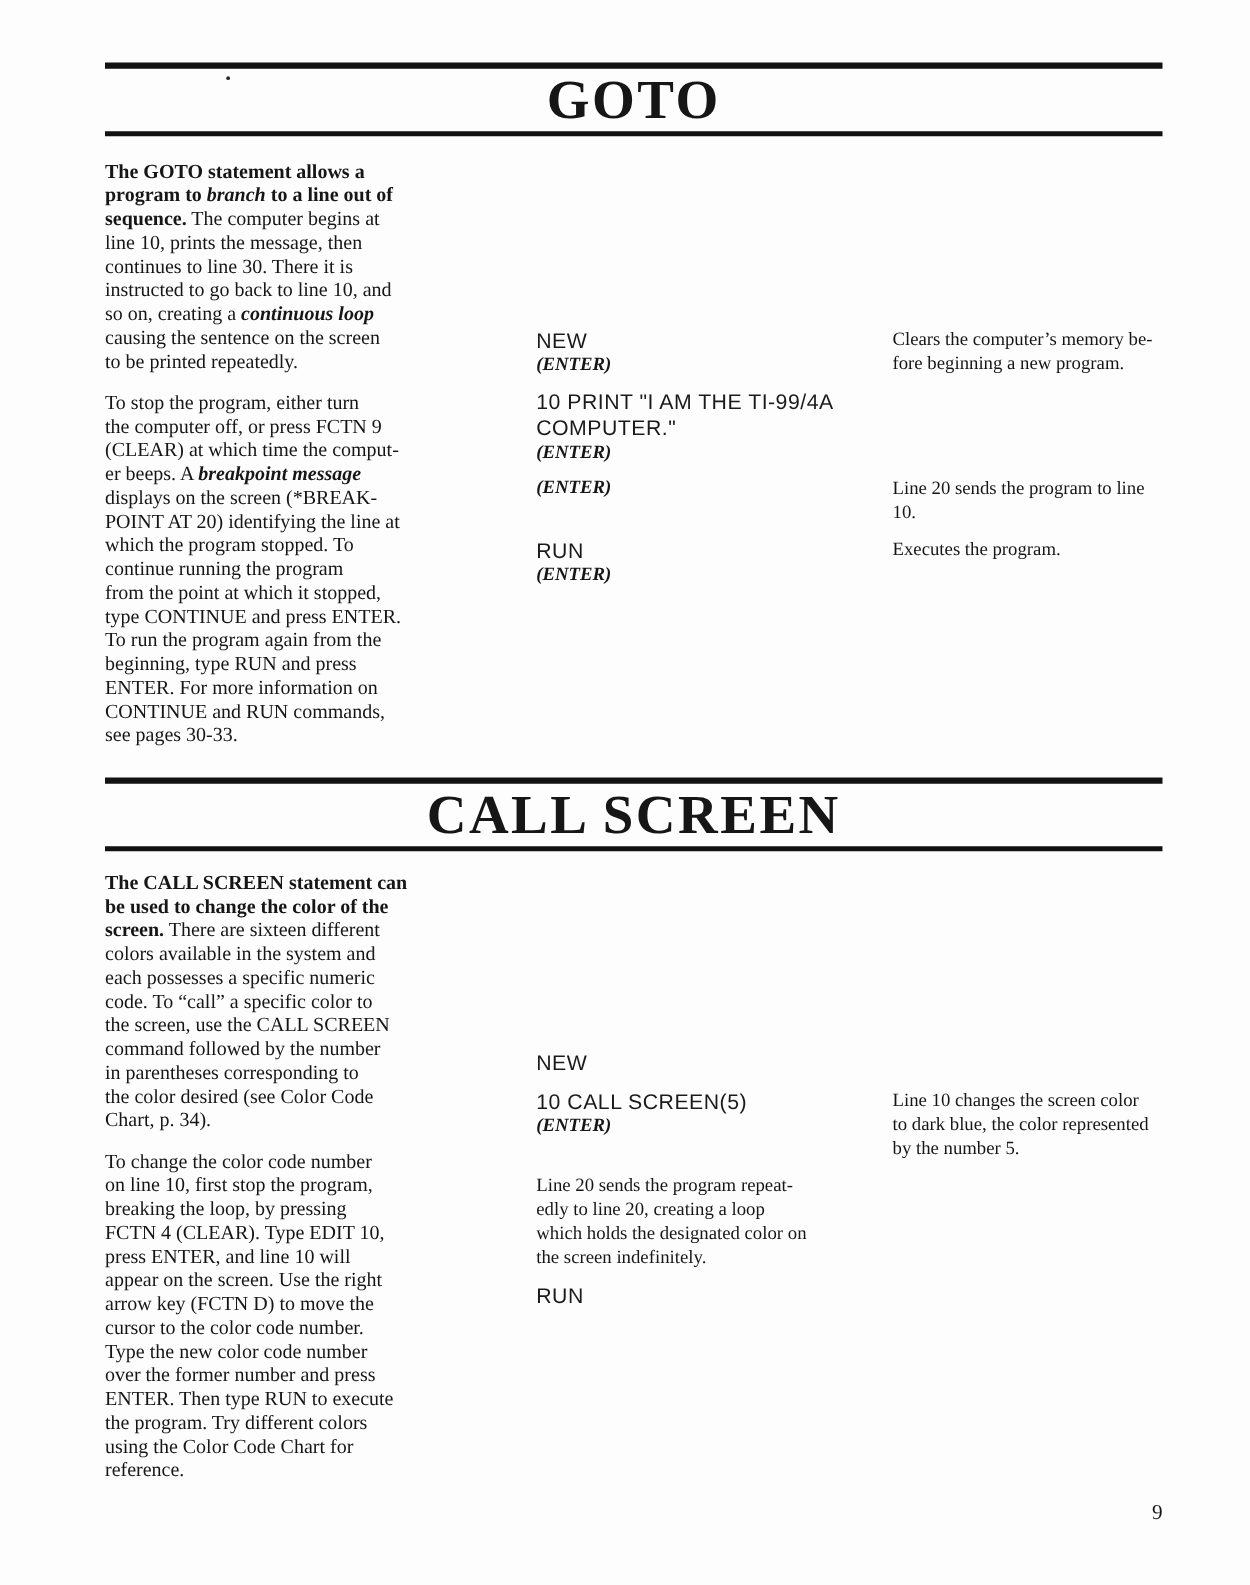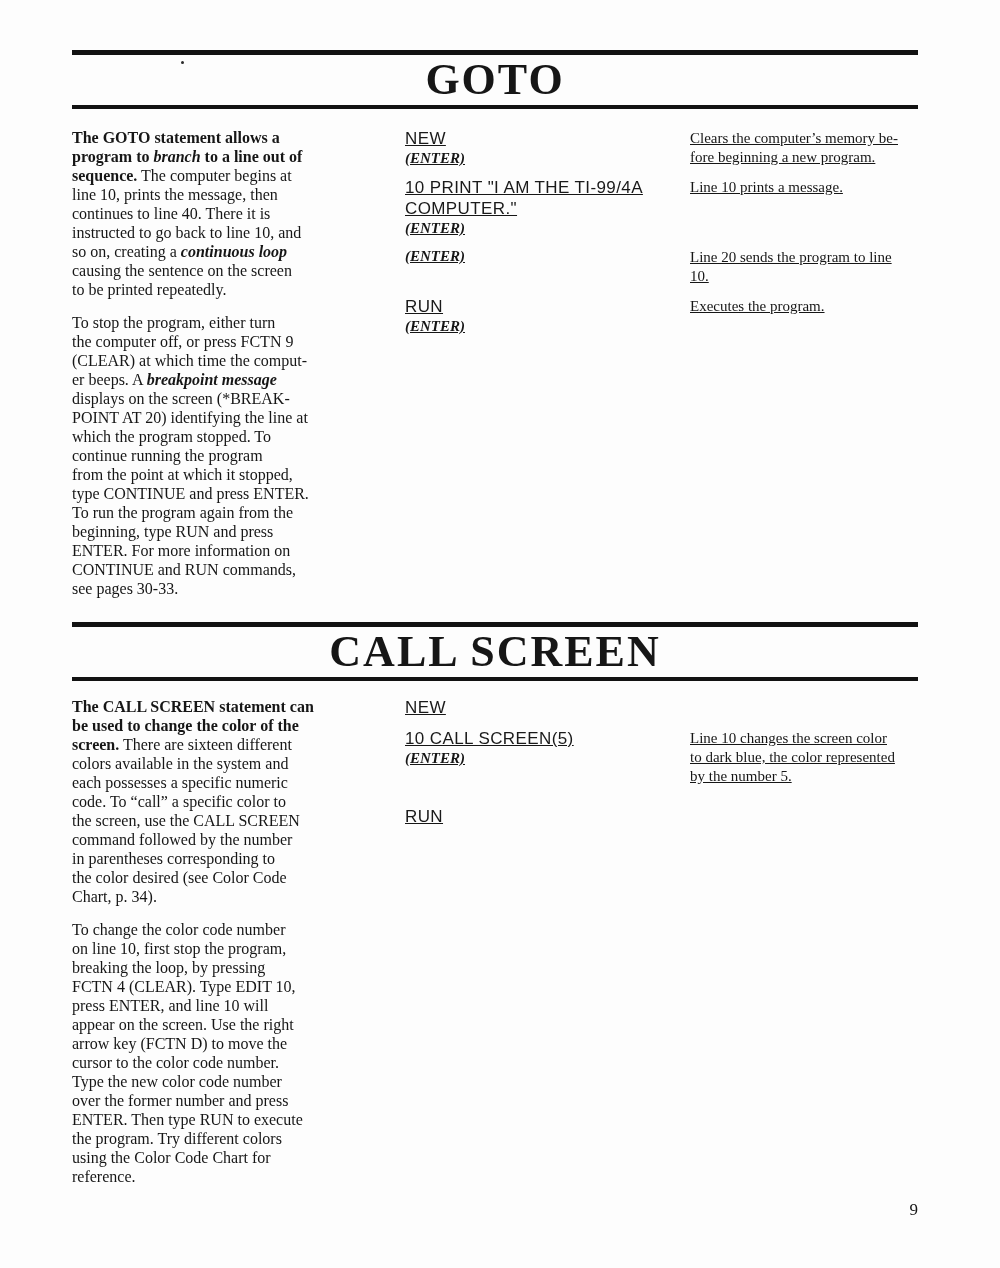--- a/index.html
+++ b/index.html
@@ -8,45 +8,45 @@
     position: relative;
     width: 1000px;
     height: 1268px;
     background: #fdfdfd;
     color: #161616;
     font-family: "Liberation Serif", serif;
     overflow: hidden;
   }
   .content {
     position: absolute;
-    left: 72px;
+    left: 84px;
     top: 0;
     width: 846px;
   }
   .spacer-top { height: 50px; }
   .rule-thick { height: 5px; background: #121212; }
   .rule-thin  { height: 4px; background: #121212; }
   .section-title {
     text-align: center;
     font-size: 44px;
     font-weight: bold;
     line-height: 50px;
     letter-spacing: 2px;
     font-family: "Liberation Serif", serif;
   }
   .section-body {
     display: flex;
-    align-items: flex-start;
+    align-items: center;
     gap: 21px;
   }
   .body-goto { margin-top: 19px; min-height: 482px; margin-bottom: 10px; }
   .body-callscreen { margin-top: 16px; min-height: 498px; }
   .col-intro { width: 273px; flex: none; }
   .v-divider { width: 2px; background: #1a1a1a; margin-left: 16px; flex: none; }
-  .col-rows { margin-left: 0; flex: 1; text-decoration: underline; }
+  .col-rows { margin-left: 12px; flex: 1; }
   .para {
     font-size: 16px;
     line-height: 19px;
     white-space: pre-line;
     margin-bottom: 14px;
   }
   .run-b  { font-weight: bold; }
   .run-bi { font-weight: bold; font-style: italic; }
   .run-r  { font-weight: normal; }
   .code-row { display: flex; margin-bottom: 10px; }
@@ -98,21 +98,21 @@
       <div class="rule-thick"></div>
       <h1 class="section-title">GOTO</h1>
       <div class="rule-thin"></div>
 
       <div class="section-body body-goto">
         <div class="col-intro">
           <p class="para"><span class="run-b">The GOTO statement allows a
 program to </span><span class="run-bi">branch</span><span class="run-b"> to a line out of
 sequence.</span><span class="run-r"> The computer begins at
 line 10, prints the message, then
-continues to line 40. There it is
+continues to line 30. There it is
 instructed to go back to line 10, and
 so on, creating a </span><span class="run-bi">continuous loop</span><span class="run-r">
 causing the sentence on the screen
 to be printed repeatedly.</span></p>
           <p class="para"><span class="run-r">To stop the program, either turn
 the computer off, or press FCTN 9
 (CLEAR) at which time the comput-
 er beeps. A </span><span class="run-bi">breakpoint message</span><span class="run-r">
 displays on the screen (*BREAK-
 POINT AT 20) identifying the line at
@@ -138,23 +138,20 @@
               <div class="desc-text">Clears the computer’s memory be-
 fore beginning a new program.</div>
             </div>
           </div>
 
           <div class="code-row">
             <div class="code-cell">
               <div class="code-line">10 PRINT "I AM THE TI-99/4A
 COMPUTER."</div>
               <div class="enter-line">(ENTER)</div>
-            </div>
-            <div class="desc-cell">
-              <div class="desc-text">Line 10 prints a message.</div>
             </div>
           </div>
 
           <div class="code-row">
             <div class="code-cell">
               <div class="enter-line">(ENTER)</div>
             </div>
             <div class="desc-cell">
               <div class="desc-text">Line 20 sends the program to line
 10.</div>
@@ -224,20 +221,26 @@
               <div class="enter-line">(ENTER)</div>
             </div>
             <div class="desc-cell">
               <div class="desc-text">Line 10 changes the screen color
 to dark blue, the color represented
 by the number 5.</div>
             </div>
           </div>
 
           <div class="code-row">
+            <div class="desc-cell">
+              <div class="desc-text">Line 20 sends the program repeat-
+edly to line 20, creating a loop
+which holds the designated color on
+the screen indefinitely.</div>
+            </div>
           </div>
 
           <div class="code-row">
             <div class="code-cell">
               <div class="code-line">RUN</div>
             </div>
             <div class="desc-cell"></div>
           </div>
 
         </div>

